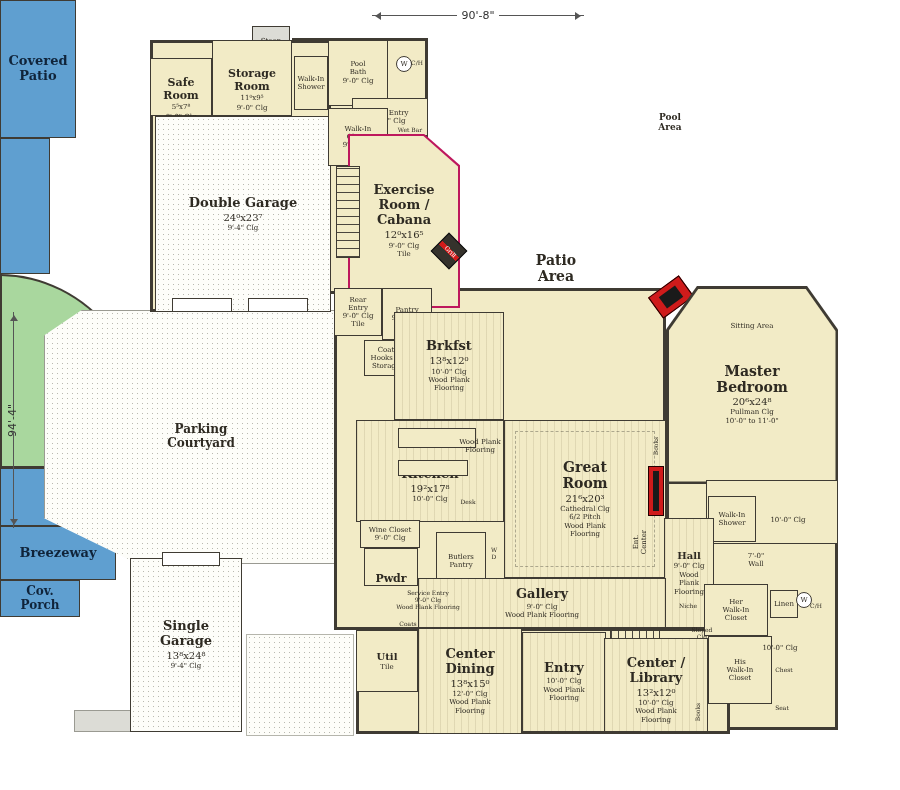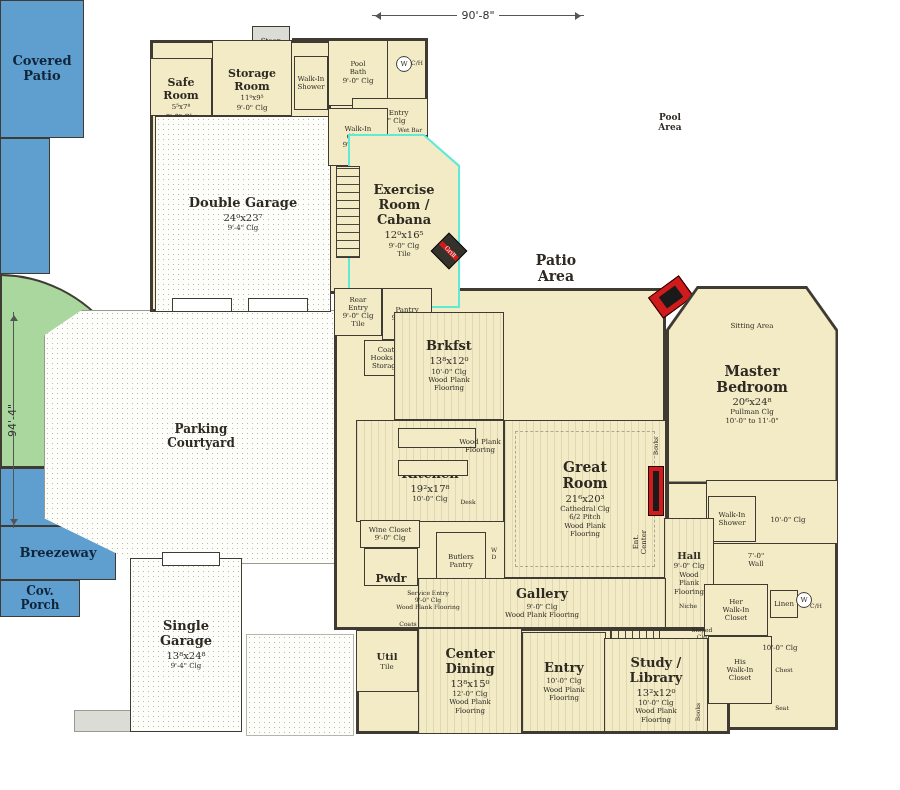--- a/index.html
+++ b/index.html
@@ -74,21 +74,21 @@
   <div class="abs dots" style="left:246px;top:634px;width:106px;height:100px;border:1px solid #b5b5ac"></div>
   <div class="abs gray" style="left:74px;top:710px;width:58px;height:20px;border:1px solid #9a9a92"></div>
 
   <div class="sil" style="left:292px;top:38px;width:136px;height:256px"></div>
   <div class="sil" style="left:150px;top:40px;width:181px;height:272px"></div>
   <div class="sil" style="left:334px;top:288px;width:332px;height:342px"></div>
   <div class="sil" style="left:666px;top:480px;width:172px;height:250px"></div>
   <div class="sil" style="left:356px;top:628px;width:374px;height:106px"></div>
   <div class="sil" style="left:130px;top:558px;width:112px;height:174px"></div>
 
-  <div class="blue" style="left:426px;top:38px;width:84px;height:138px">
+  <div class="blue" style="left:426px;top:38px;width:76px;height:138px">
     <div class="lbl" style="font-size:13px;font-weight:bold">Covered
 Patio</div>
   </div>
   <div class="blue" style="left:456px;top:176px;width:50px;height:136px"></div>
   <div class="green" style="left:506px;top:168px;width:160px;height:194px;border-top-right-radius:100% 100%"></div>
   <div class="note" style="left:556px;top:268px;font-size:14px;font-weight:bold">Patio
 Area</div>
   <div class="blue" style="left:504px;top:362px;width:162px;height:58px">
     <div class="lbl" style="font-size:12px;font-weight:bold">Covered
 Patio</div>
@@ -149,21 +149,21 @@
     <div class="lbl"><span class="nm">Pool Entry
 9'-0" Clg</span></div>
   </div>
   <div class="note" style="left:410px;top:130px;font-size:6px">Wet Bar</div>
   <div class="rm tiny" style="left:328px;top:108px;width:60px;height:58px">
     <div class="lbl"><span class="nm">Walk-In
 Closet
 9'-0" Clg</span></div>
   </div>
 
-  <div class="abs" style="left:348px;top:134px;width:112px;height:174px;background:#5eead4;
+  <div class="abs" style="left:348px;top:134px;width:112px;height:174px;background:#be185d;
        clip-path:polygon(0 0,68% 0,100% 18%,100% 100%,0 100%)">
     <div style="position:absolute;inset:2px;background:#f2ebc6;clip-path:polygon(0 0,68% 0,100% 18%,100% 100%,0 100%);
          display:flex;align-items:center;justify-content:center;text-align:center">
       <div class="lbl">
         <span class="nm">Exercise
 Room /
 Cabana</span>
         <span class="dm">12⁰x16⁵</span>
         <span class="sub">9'-0" Clg
 Tile</span>
@@ -352,21 +352,21 @@
     <div class="lbl">
       <span class="nm">Entry</span>
       <span class="sub">10'-0" Clg
 Wood Plank
 Flooring</span>
     </div>
   </div>
   <div class="stairs-h" style="position:absolute;left:610px;top:630px;width:50px;height:26px"></div>
   <div class="rm planks" style="left:604px;top:638px;width:104px;height:94px">
     <div class="lbl" style="margin-top:10px">
-      <span class="nm">Study /
+      <span class="nm">Center /
 Library</span>
       <span class="dm">13²x12⁰</span>
       <span class="sub">10'-0" Clg
 Wood Plank
 Flooring</span>
     </div>
   </div>
   <div class="note rot90" style="left:698px;top:712px;font-size:6px">Books</div>
 
 </div>

